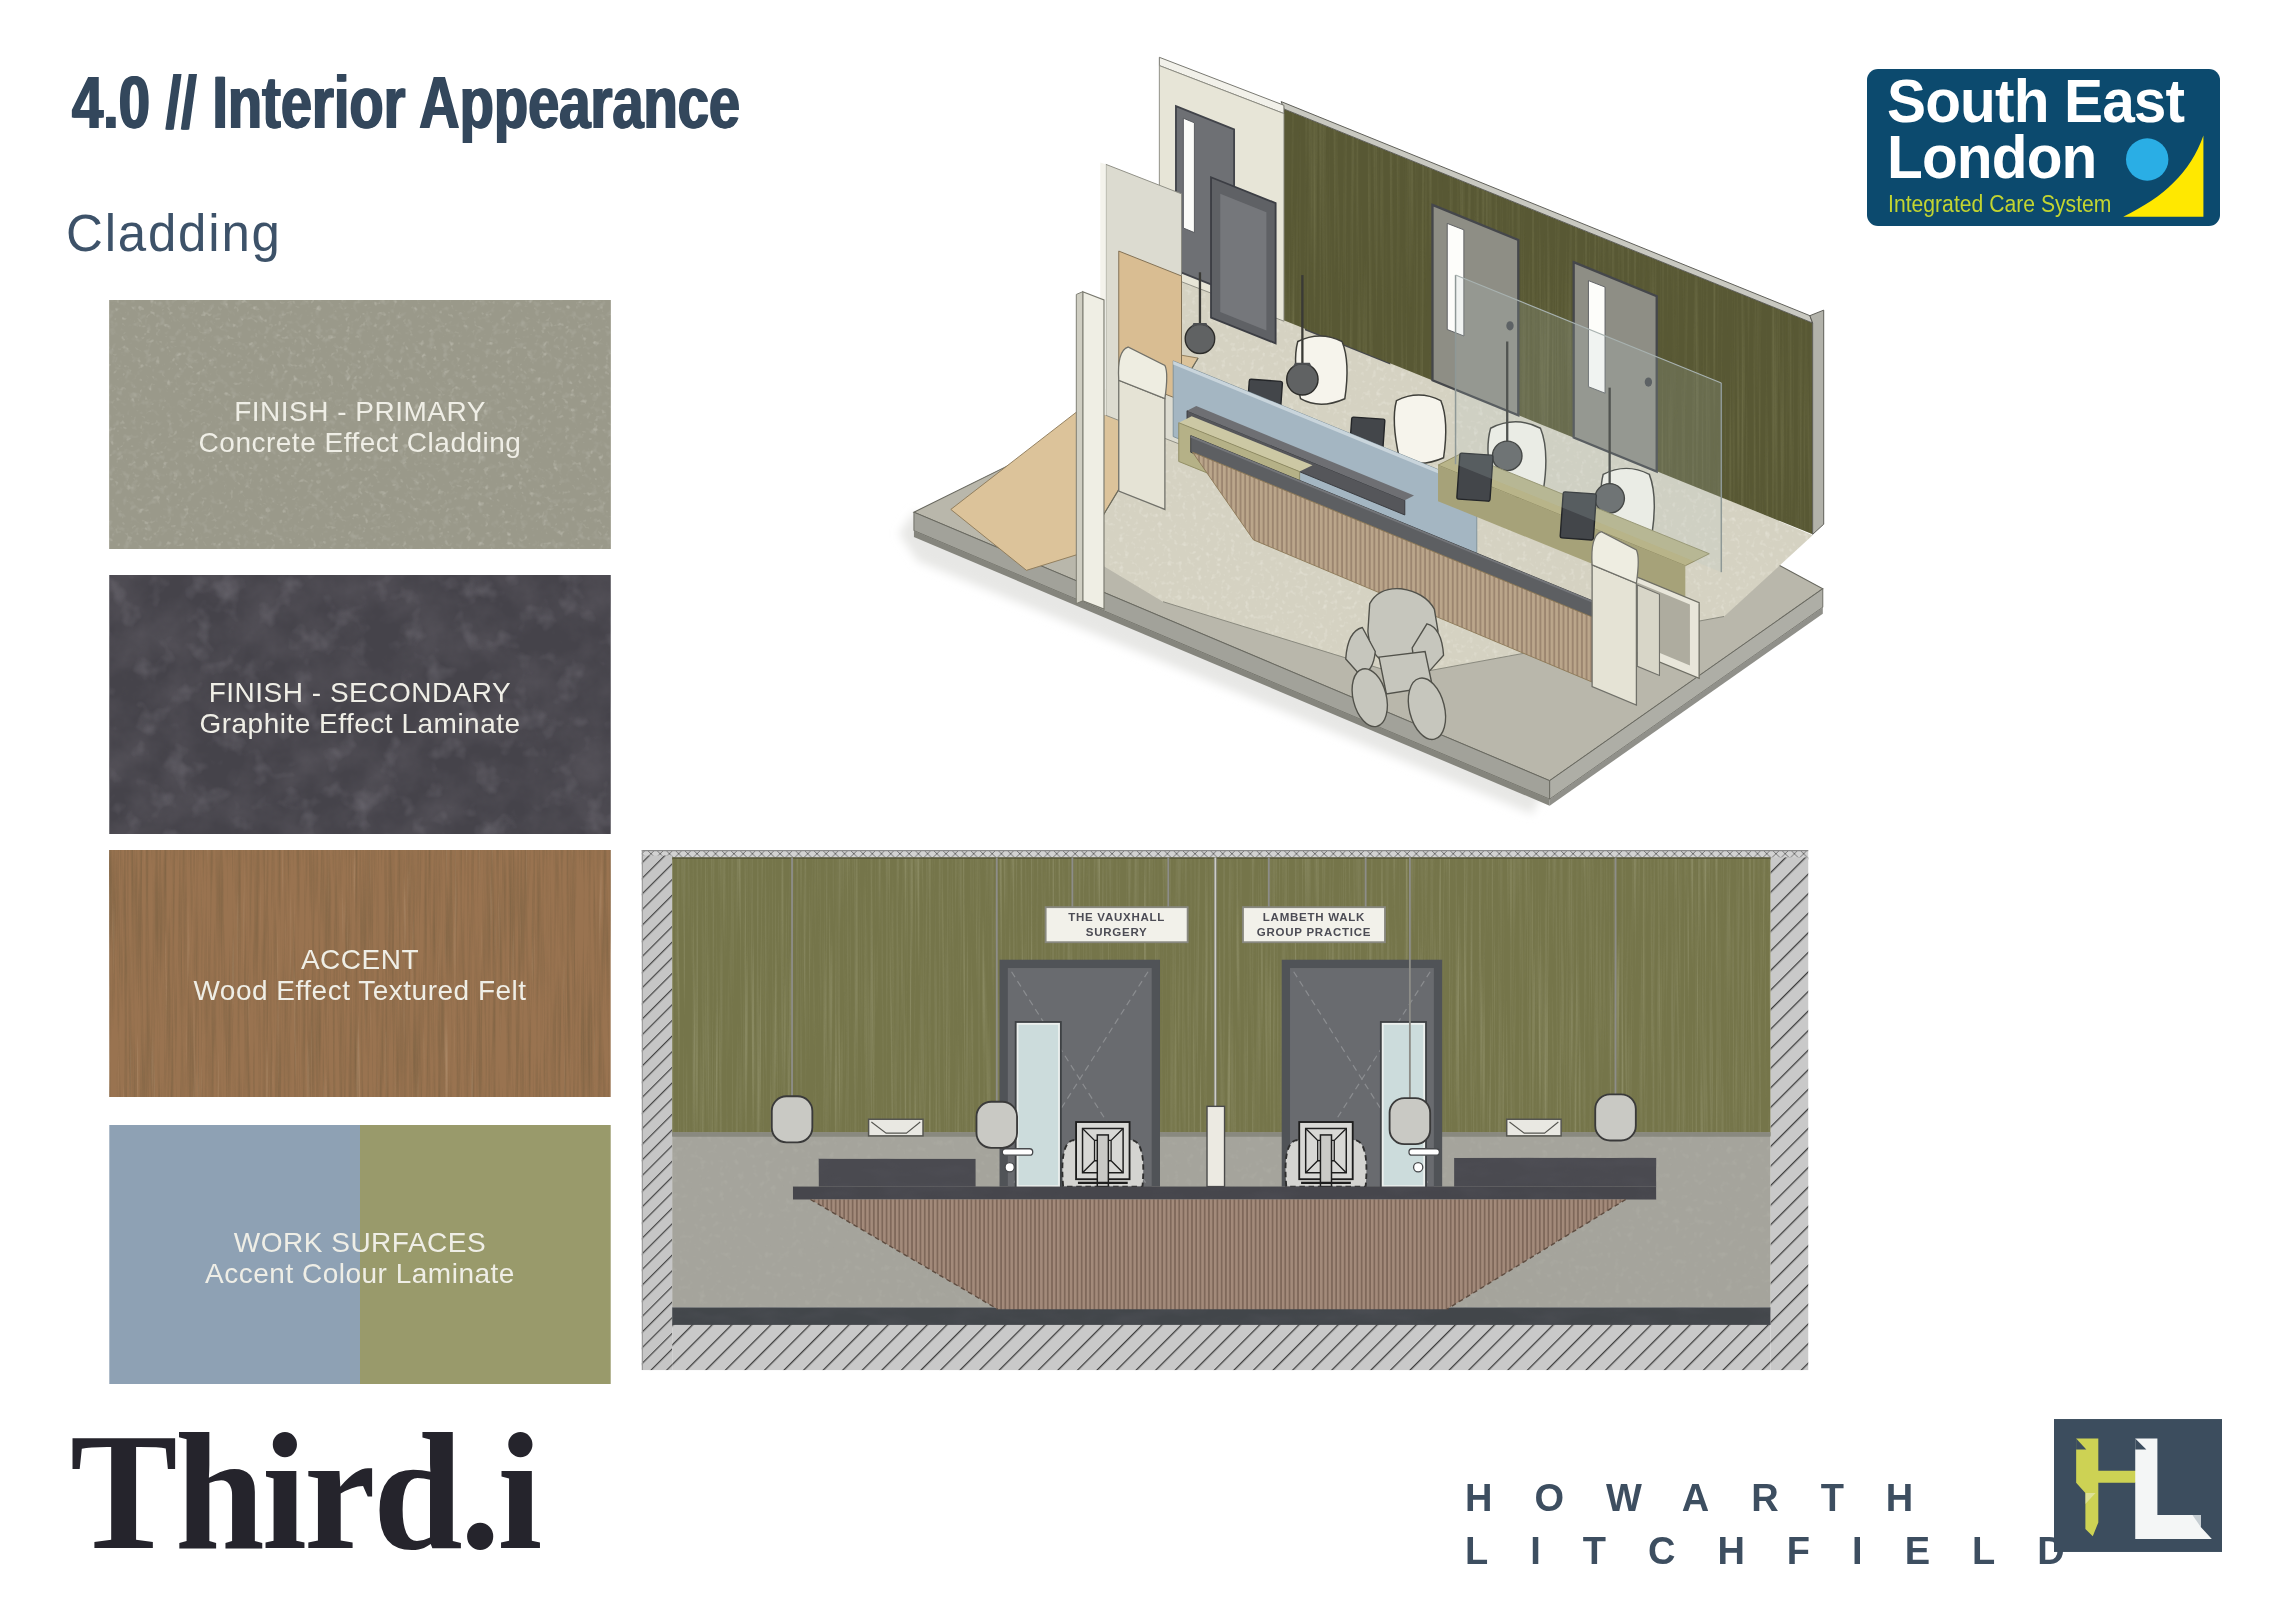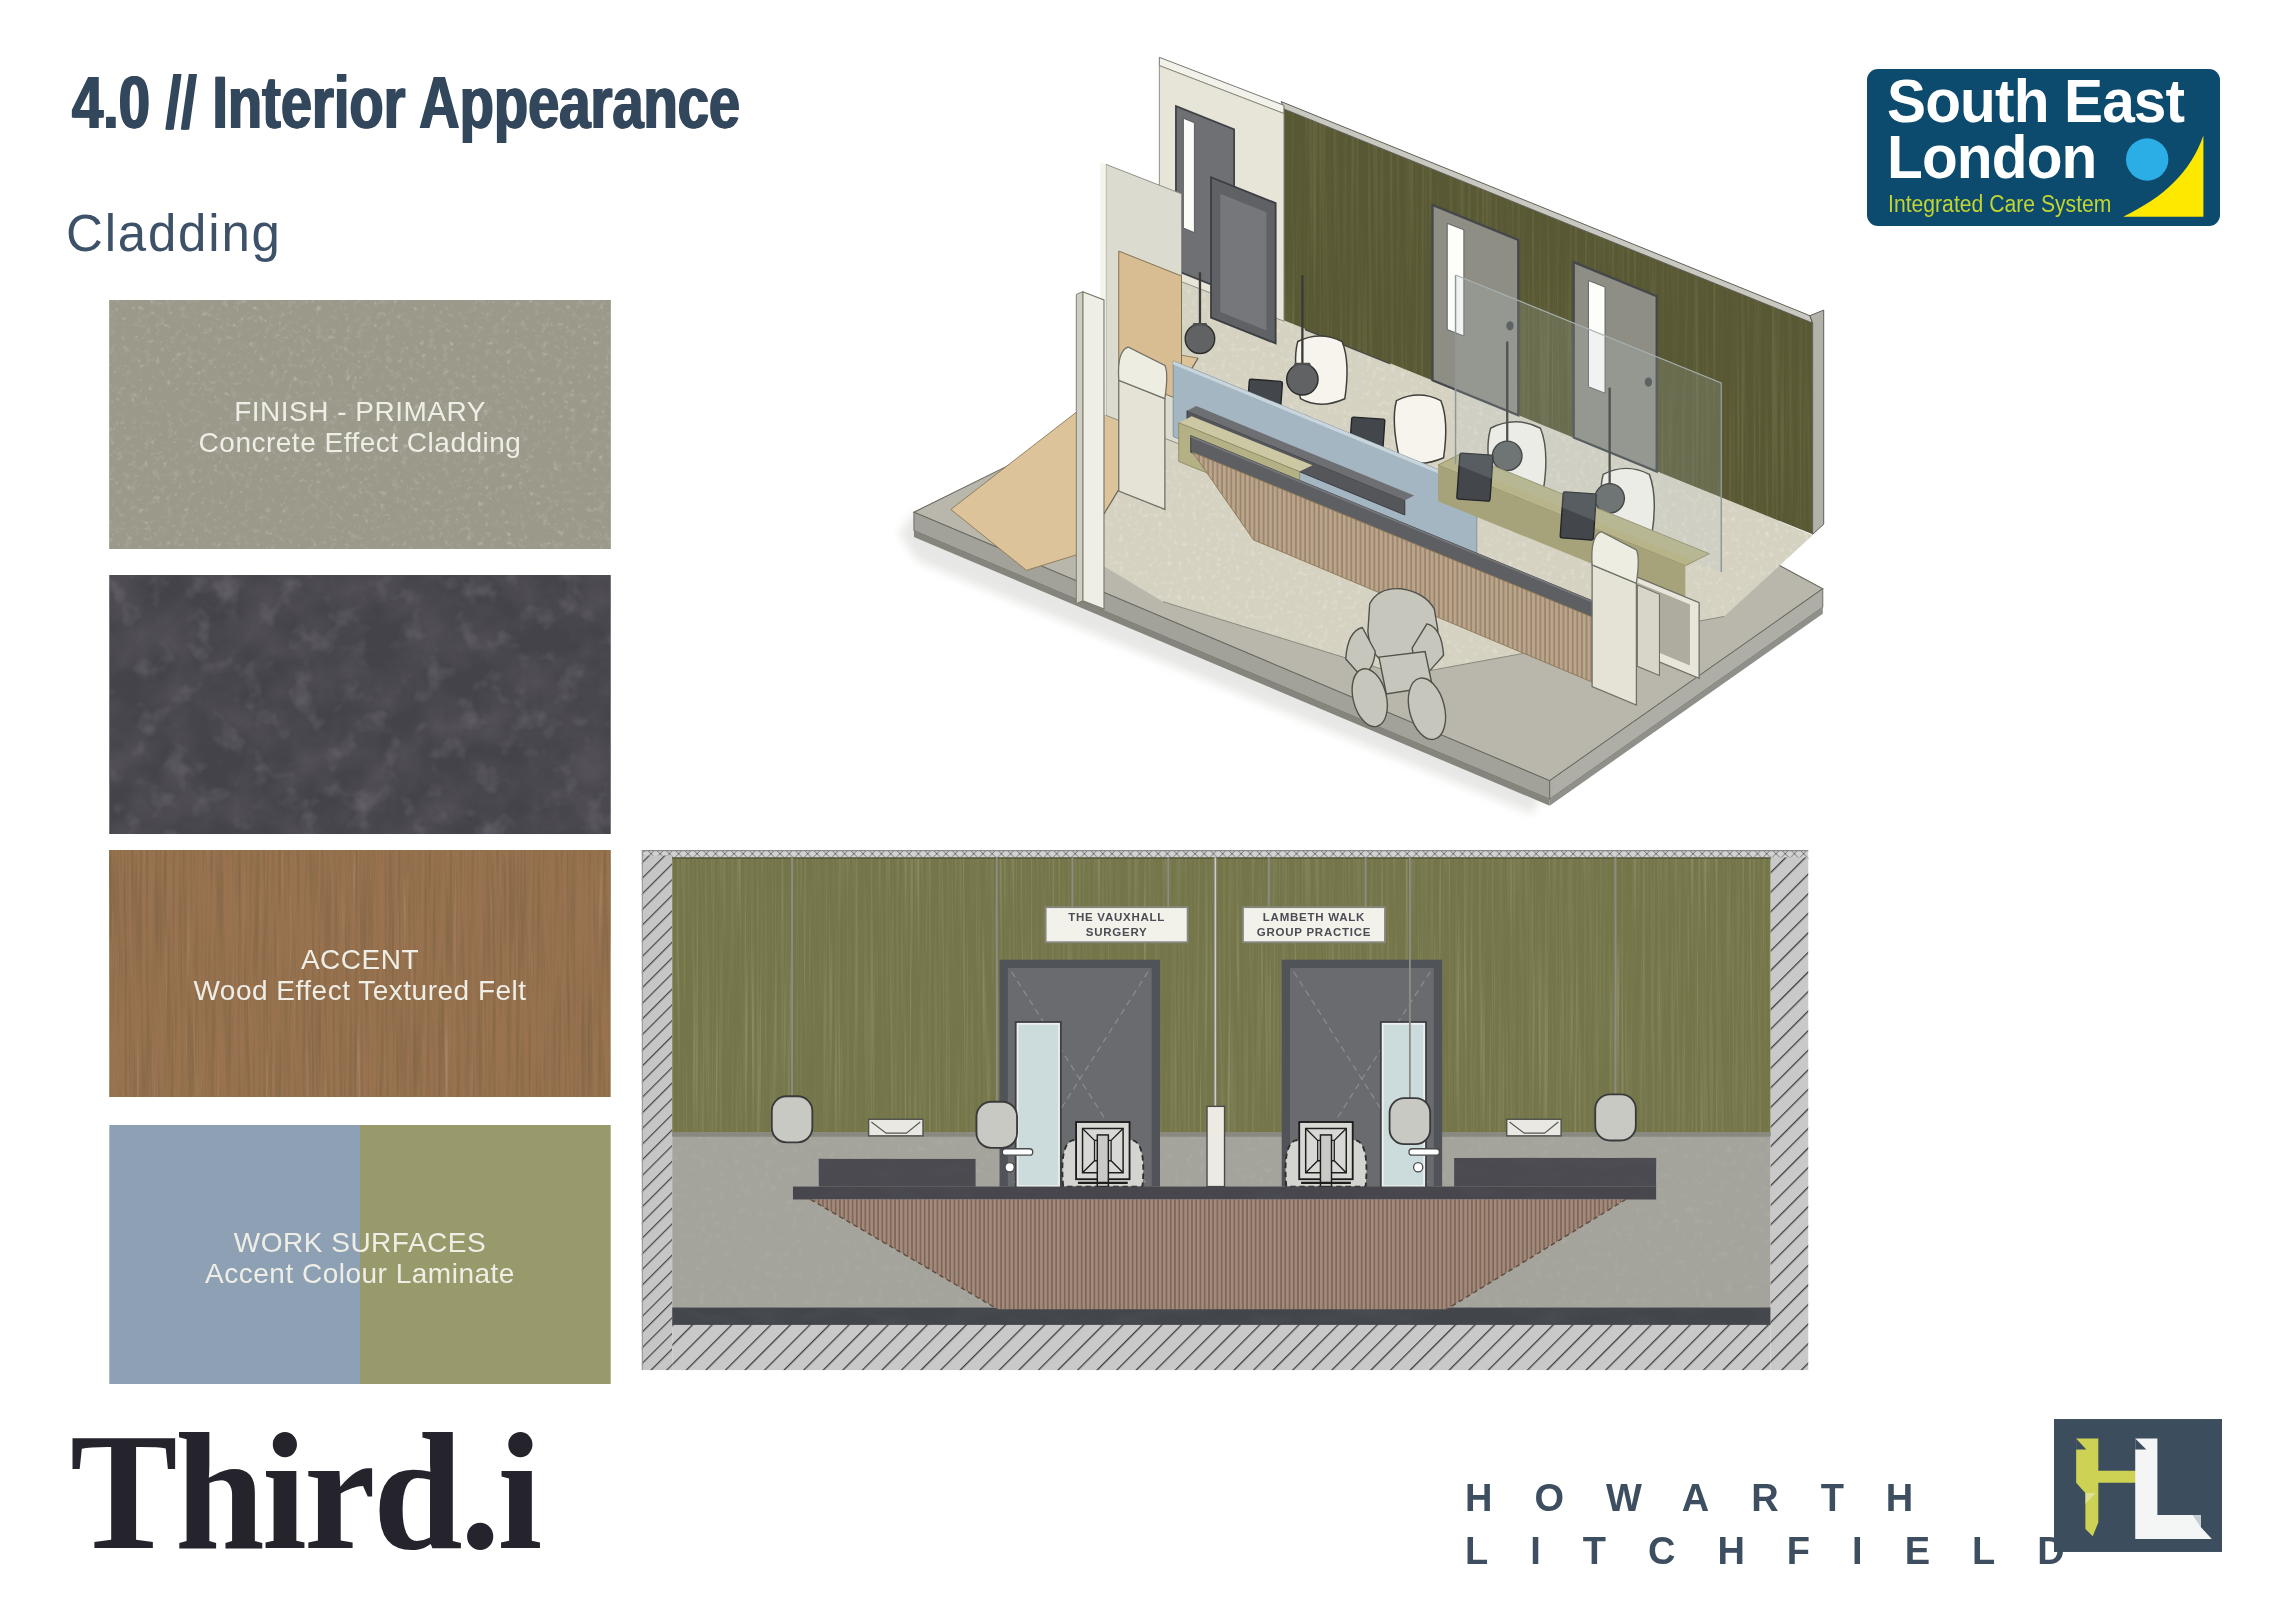--- a/index.html
+++ b/index.html
@@ -44,20 +44,21 @@
       </filter>
       <filter id="graphl" x="0%" y="0%" width="100%" height="100%">
         <feTurbulence type="fractalNoise" baseFrequency="0.035" numOctaves="3" seed="29"></feTurbulence>
         <feColorMatrix type="matrix" values="0 0 0 0 0.40  0 0 0 0 0.38  0 0 0 0 0.43  0 1.1 0 0 -0.6"></feColorMatrix>
       </filter>
     </defs>
     <rect width="544" height="281" fill="#45434a"></rect>
     <rect width="544" height="281" filter="url(#graph)" opacity="0.8"></rect>
     <rect width="544" height="281" filter="url(#graphl)" opacity="0.6"></rect>
   </svg>
+  <div class="swtext" style="top:102px;">FINISH - SECONDARY<br>Graphite Effect Laminate</div>
 </div>
 
 <div class="abs" style="left:109px;top:850px;width:502px;height:273px;">
   <svg width="502" height="247" viewBox="0 0 544 268">
     <defs>
       <filter id="woodg" x="0%" y="0%" width="100%" height="100%">
         <feTurbulence type="fractalNoise" baseFrequency="0.30 0.007" numOctaves="3" seed="5"></feTurbulence>
         <feColorMatrix type="matrix" values="0 0 0 0 0.22  0 0 0 0 0.13  0 0 0 0 0.06  1.9 0 0 0 -0.72"></feColorMatrix>
       </filter>
       <filter id="woodl" x="0%" y="0%" width="100%" height="100%">

